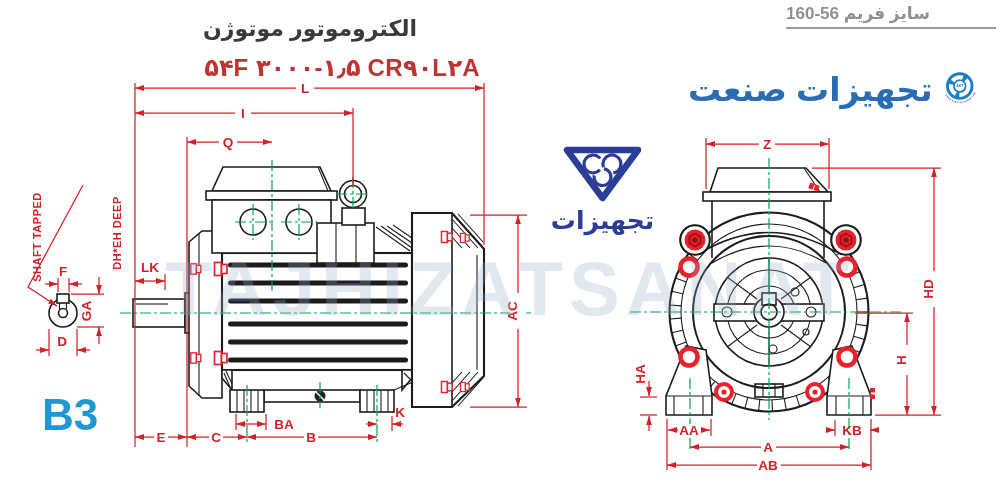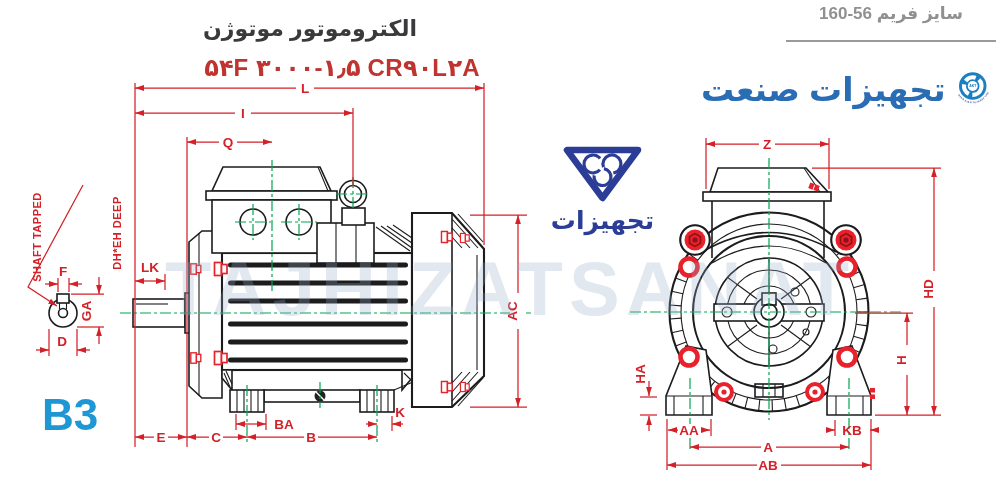--- a/index.html
+++ b/index.html
@@ -4,29 +4,29 @@
 <style>
   :root{
     --dimension-red:#d42128; --detail-red:#e8212b; --model-red:#bf3430;
     --title-gray:#3a3a3c; --header-gray:#8f9092; --centerline-green:#00a651;
     --line-black:#1c1c1e; --b3-blue:#1f97d4; --akt-blue:#1a80c3;
     --brand-text-blue:#2a6db5; --motogen-navy:#2b3d96; --watermark-blue:rgba(150,172,198,0.28);
   }
   html,body{margin:0;padding:0;background:#fff;}
   .stage{position:relative;width:1000px;height:496px;background:#fff;overflow:hidden;
          font-family:"Liberation Sans","DejaVu Sans",sans-serif;}
-  .hdr{position:absolute;left:786px;top:3px;width:210px;direction:rtl;text-align:center;
-       color:var(--header-gray);font-size:17px;font-weight:bold;padding-bottom:16px;
+  .hdr{position:absolute;left:786px;top:3px;width:210px;direction:rtl;text-align:left;
+       color:var(--header-gray);font-size:17px;font-weight:bold;padding-bottom:3px;
        border-bottom:2px solid #9a9a9a;letter-spacing:.3px;}
   .title{position:absolute;left:150px;top:16px;width:320px;text-align:center;direction:rtl;
          font-size:22px;font-weight:bold;color:var(--title-gray);}
   .model{position:absolute;left:140px;top:54px;width:340px;text-align:right;direction:ltr;
          font-size:24px;font-weight:bold;color:var(--model-red);letter-spacing:.5px;}
   .b3{position:absolute;left:42px;top:390px;font-size:44px;font-weight:bold;color:var(--b3-blue);}
-  .akt{position:absolute;left:688px;top:46px;width:290px;display:flex;align-items:center;justify-content:flex-end;gap:8px;margin-left:13px;}
+  .akt{position:absolute;left:688px;top:46px;width:290px;display:flex;align-items:center;justify-content:flex-end;gap:8px;}
   .akt-name{direction:rtl;font-size:33px;font-weight:bold;color:var(--brand-text-blue);white-space:nowrap;}
   .motogen{position:absolute;left:540px;top:140px;width:125px;text-align:center;}
   .motogen-name{font-size:25px;font-weight:bold;color:var(--motogen-navy);direction:rtl;margin-top:-4px;}
   .wm{position:absolute;left:165px;top:245px;width:840px;font-size:76px;font-weight:bold;
       letter-spacing:6px;color:var(--watermark-blue);z-index:40;pointer-events:none;white-space:nowrap;}
   svg.draw{position:absolute;left:0;top:0;z-index:10;}
   .k{stroke:var(--line-black);fill:none;stroke-width:1.6;}
   .k2{stroke:var(--line-black);fill:none;stroke-width:2.1;}
   .k1{stroke:var(--line-black);fill:none;stroke-width:1.1;}
   .kf{stroke:var(--line-black);fill:#fff;stroke-width:1.6;}

